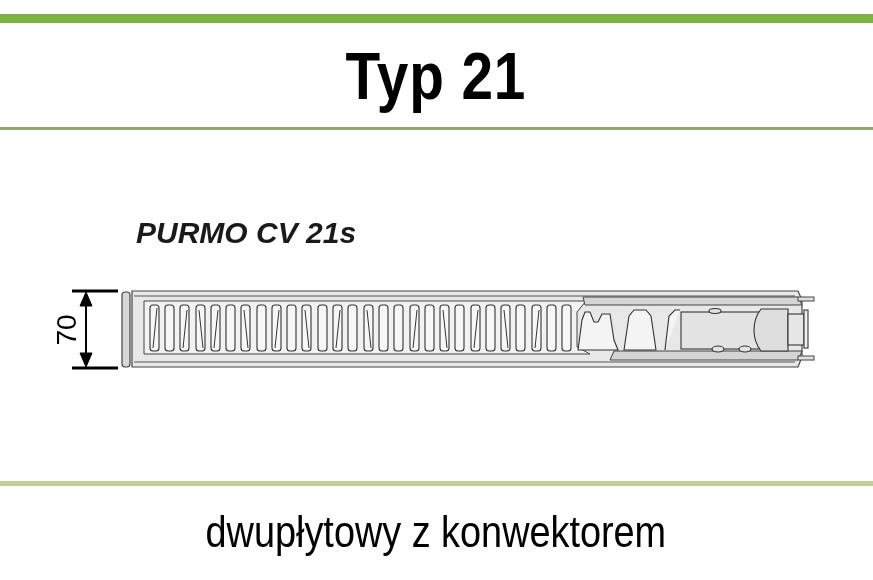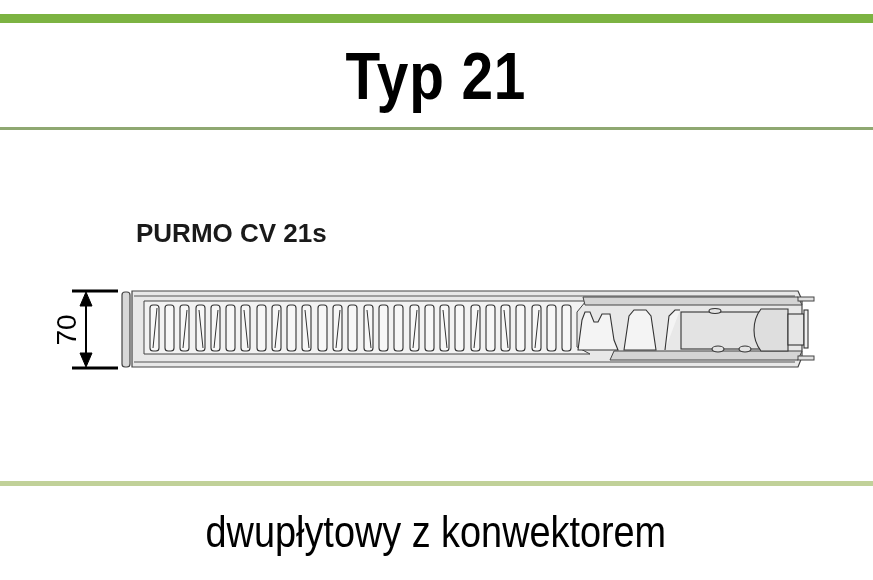--- a/index.html
+++ b/index.html
@@ -38,23 +38,24 @@
       position: absolute;
       left: 0; top: 127px;
       width: 873px; height: 3px;
       background: #8fa871;
     }
     .model-label {
       position: absolute;
       left: 136px; top: 215px;
       font-family: "Liberation Sans", sans-serif;
       font-weight: bold;
-      font-size: 26px;
+      font-size: 30px;
       line-height: 36px;
       color: #1a1a1a;
+      font-style: italic;
     }
     .dimension-text {
       position: absolute;
       left: 44px; top: 316px;
       width: 46px;
       height: 28px;
       font-family: "Liberation Sans", sans-serif;
       font-size: 28px;
       line-height: 28px;
       color: #000000;

